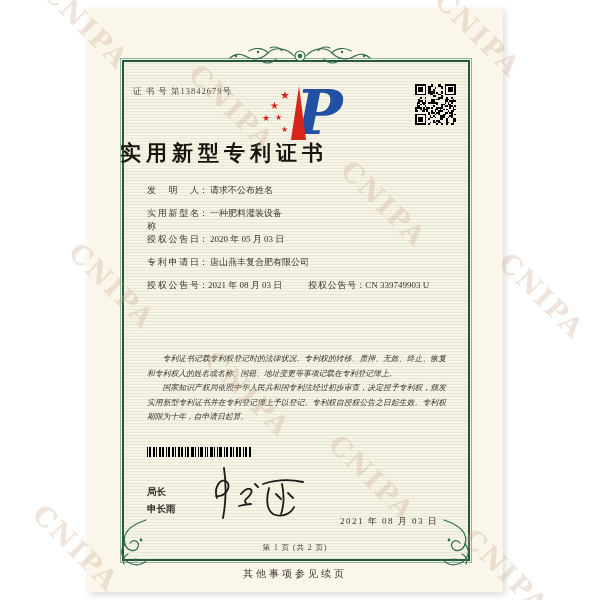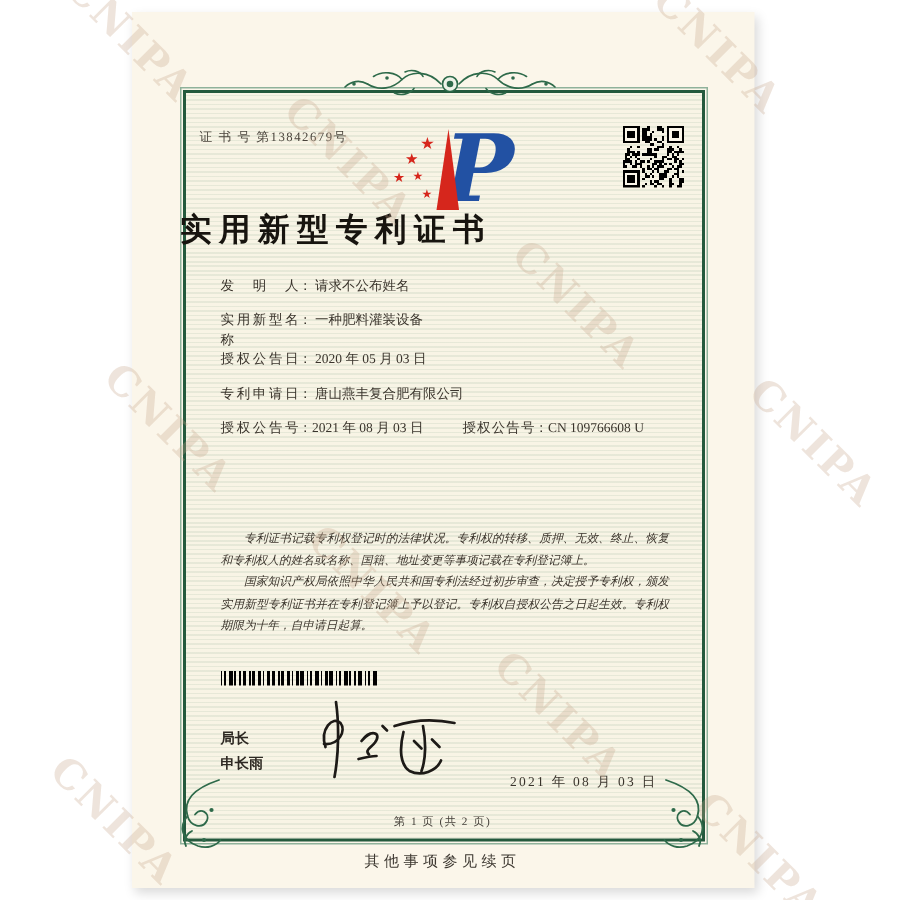--- a/index.html
+++ b/index.html
@@ -329,21 +329,21 @@
     <div class="row">
       <span class="lbl">实用新型名称</span><span class="col">：</span><span class="val">一种肥料灌装设备</span>
     </div>
     <div class="row">
       <span class="lbl">授权公告日</span><span class="col">：</span><span class="val">2020 年 05 月 03 日</span>
     </div>
     <div class="row">
       <span class="lbl">专利申请日</span><span class="col">：</span><span class="val">唐山燕丰复合肥有限公司</span>
     </div>
     <div class="row">
-      <span class="lbl">授权公告号</span><span class="col">：</span><span>2021 年 08 月 03 日</span><span class="lbl2">授权公告号</span><span class="col">：</span><span>CN 109766608 U</span>
+      <span class="lbl">授权公告号</span><span class="col">：</span><span>2021 年 08 月 03 日</span><span class="lbl2">授权公告号</span><span class="col">：</span><span>CN 339749903 U</span>
     </div>
   </div>
 
   <div class="content" style="position:absolute;" id="paras">
     <p>专利证书记载专利权登记时的法律状况。专利权的转移、质押、无效、终止、恢复和专利权人的姓名或名称、国籍、地址变更等事项记载在专利登记簿上。</p>
     <p>国家知识产权局依照中华人民共和国专利法经过初步审查，决定授予专利权，颁发实用新型专利证书并在专利登记簿上予以登记。专利权自授权公告之日起生效。专利权期限为十年，自申请日起算。</p>
   </div>
 
   <svg class="content" style="position:absolute;" id="barcode" viewBox="0 0 106 10" preserveAspectRatio="none" shape-rendering="crispEdges">
       <rect x="0" y="0" width="1" height="10" fill="#000"></rect>

